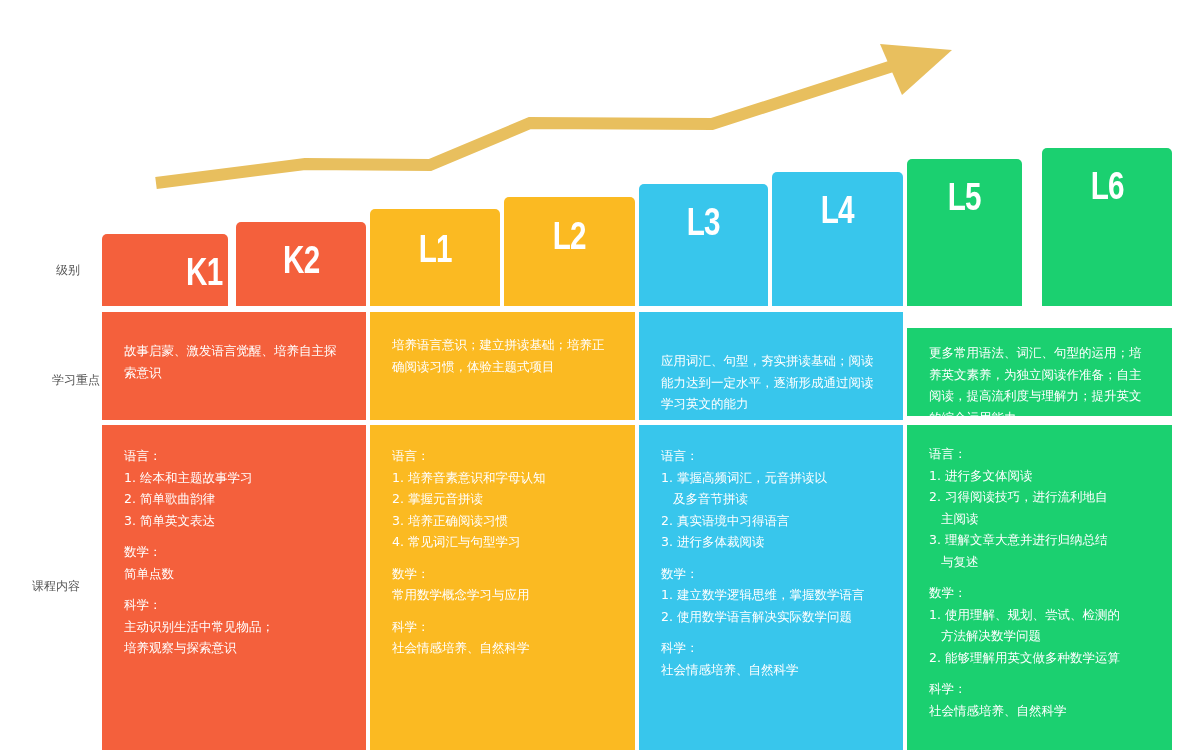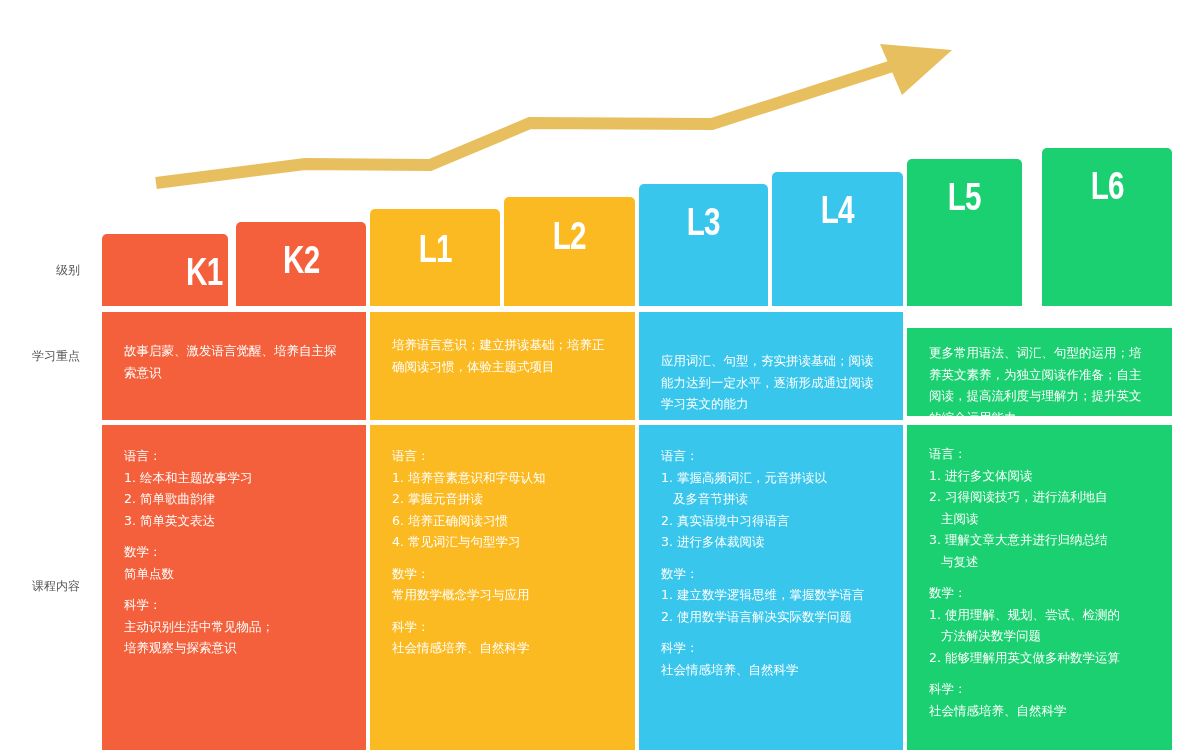--- a/index.html
+++ b/index.html
@@ -23,21 +23,21 @@
 </style>
 </head>
 <body>
 
 <svg class="arrow" viewBox="0 0 1200 200">
   <polyline points="156,183 305,164 430,165 530,123 712,124 905,62" fill="none" stroke="#e8bf5e" stroke-width="12" stroke-linejoin="miter"></polyline>
   <polygon points="952,50 880,44 902,95" fill="#e8bf5e"></polygon>
 </svg>
 
 <div class="rowlabel" style="top:262px;">级别</div>
-<div class="rowlabel" style="top:348px;">学习重点</div>
+<div class="rowlabel" style="top:372px;margin-left:20px;">学习重点</div>
 <div class="rowlabel" style="top:578px;">课程内容</div>
 
 <div class="tab red" style="left:102px; top:234px; width:126px; height:72px; line-height:76px;text-align:right;"><span>K1</span></div>
 <div class="tab red" style="left:236px; top:222px; width:130px; height:84px; line-height:76px;"><span>K2</span></div>
 <div class="tab yellow" style="left:370px; top:209px; width:130px; height:97px; line-height:80px;"><span>L1</span></div>
 <div class="tab yellow" style="left:504px; top:197px; width:131px; height:109px; line-height:78px;text-align:center;"><span>L2</span></div>
 <div class="tab blue" style="left:639px; top:184px; width:129px; height:122px; line-height:76px;"><span>L3</span></div>
 <div class="tab blue" style="left:772px; top:172px; width:131px; height:134px; line-height:76px;"><span>L4</span></div>
 <div class="tab green" style="left:907px; top:159px; width:115px; height:147px; line-height:76px;"><span>L5</span></div>
 <div class="tab green" style="left:1042px; top:148px; width:130px; height:158px; line-height:76px;"><span>L6</span></div>
@@ -63,21 +63,21 @@
     <div class="item">主动识别生活中常见物品；</div>
     <div class="item">培养观察与探索意识</div>
   </div>
 </div>
 
 <div class="cell content yellow" style="left:370px; top:425px; width:265px; height:325px;">
   <div class="sec">
     <div>语言：</div>
     <div class="item">1. 培养音素意识和字母认知</div>
     <div class="item">2. 掌握元音拼读</div>
-    <div class="item">6. 培养正确阅读习惯</div>
+    <div class="item">3. 培养正确阅读习惯</div>
     <div class="item">4. 常见词汇与句型学习</div>
   </div>
   <div class="sec">
     <div>数学：</div>
     <div class="item">常用数学概念学习与应用</div>
   </div>
   <div class="sec">
     <div>科学：</div>
     <div class="item">社会情感培养、自然科学</div>
   </div>

